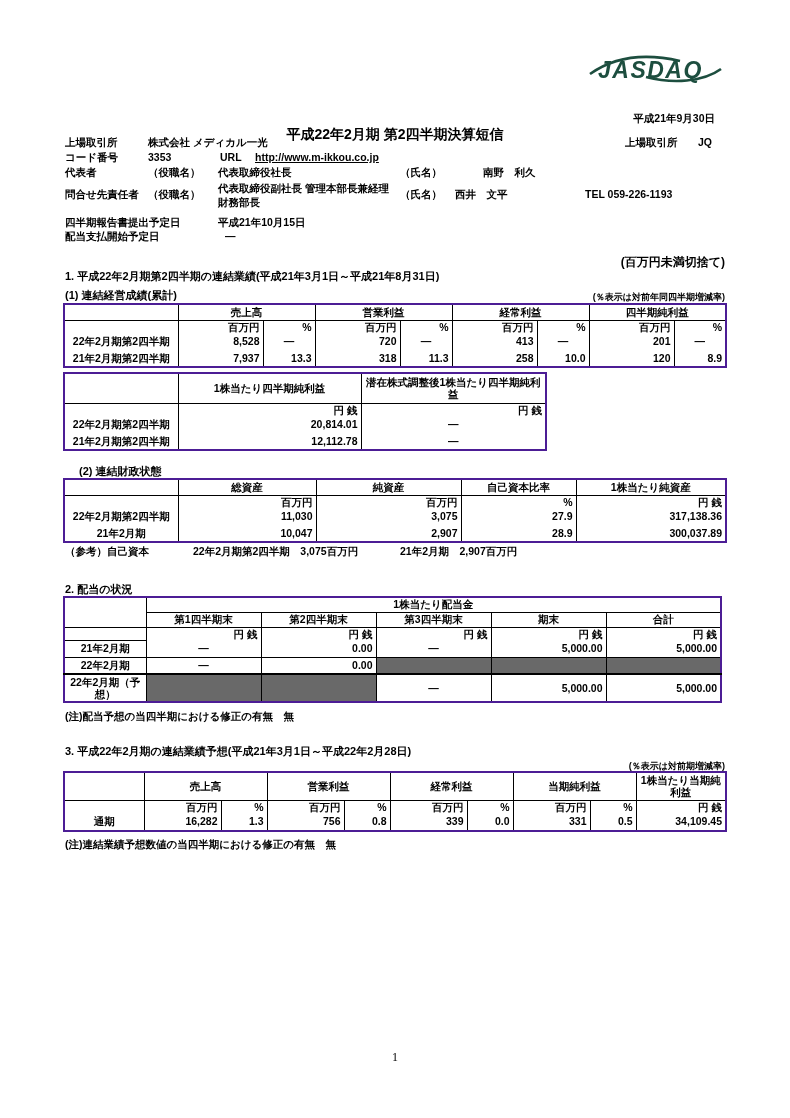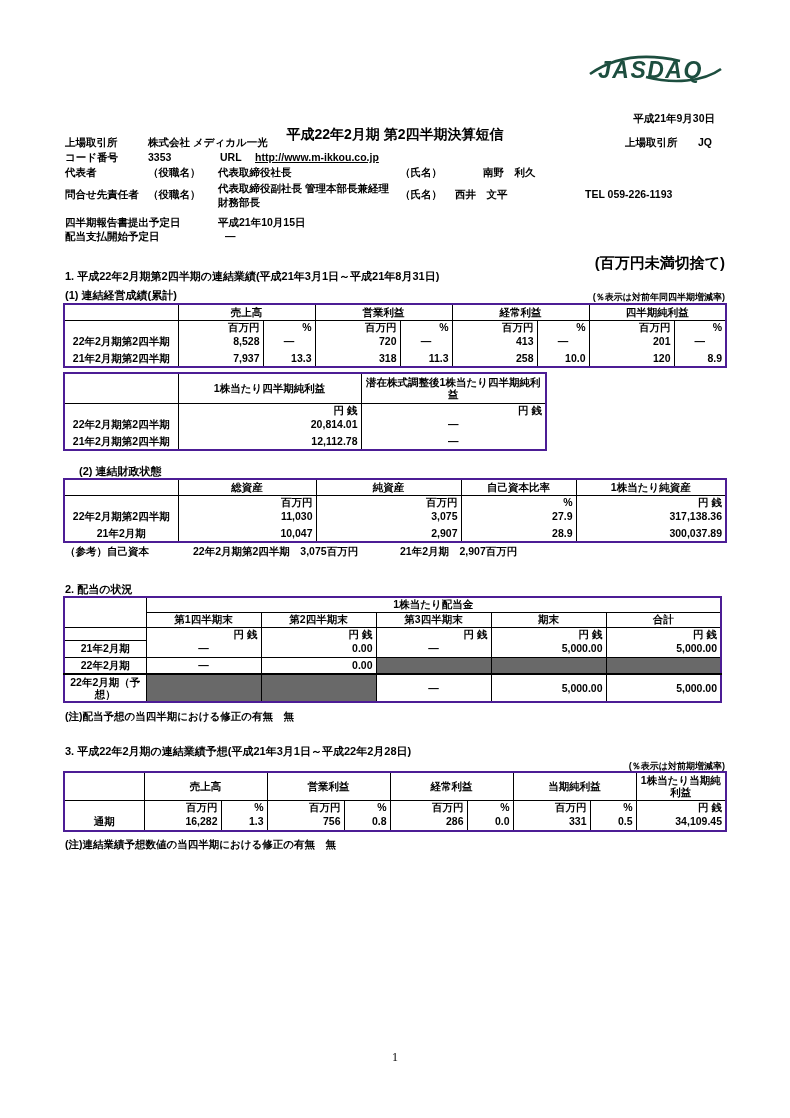--- a/index.html
+++ b/index.html
@@ -2,21 +2,21 @@
 <html><head>
 <meta charset="utf-8">
 <style>
   html,body{margin:0;padding:0;background:#e8e8e8;}
   #page{
     position:relative;width:790px;height:1118px;margin:0 auto;background:#ffffff;
     font-family:"Liberation Sans","DejaVu Sans",sans-serif;color:#000;
     font-weight:700;overflow:hidden;
   }
   .abs{position:absolute;white-space:nowrap;}
-  .fs9{font-size:9px;}  .fs95{font-size:15px;} .fs10{font-size:10.5px;} .fs11{font-size:11px;} .fs14{font-size:14px;}
+  .fs9{font-size:9px;}  .fs95{font-size:12px;} .fs10{font-size:10.5px;} .fs11{font-size:11px;} .fs14{font-size:14px;}
   .right{text-align:right;}
   .wrap{white-space:normal;}
   .underline{text-decoration:underline;}
   table.t{position:absolute;border-collapse:collapse;table-layout:fixed;border:2px solid #4c1d95;background:#fff;}
   table.t td,table.t th{padding:0 3px;font-size:10.5px;font-weight:700;overflow:hidden;line-height:1.2;}
   .vl{border-left:1px solid #000;}
   .hb{border-bottom:1px solid #000;}
   .hb2{border-bottom:2px solid #000;}
   .hc{text-align:center;vertical-align:middle;}
   .unit{font-size:9px;text-align:right;vertical-align:bottom;padding:0 3px 1px 3px;}
@@ -303,21 +303,21 @@
       <td class="vl unit">百万円</td>
       <td class="vl unit">%</td>
       <td class="vl unit">円 銭</td>
     </tr>
     <tr style="height:18px;">
       <td class="lbl">通期</td>
       <td class="vl num">16,282</td>
       <td class="vl num">1.3</td>
       <td class="vl num">756</td>
       <td class="vl num">0.8</td>
-      <td class="vl num">286</td>
+      <td class="vl num">339</td>
       <td class="vl num">0.0</td>
       <td class="vl num">331</td>
       <td class="vl num">0.5</td>
       <td class="vl num">34,109.45</td>
     </tr>
   </tbody>
     </table>
 
   <div class="abs fs10" style="left:65px;top:838px;">(注)連結業績予想数値の当四半期における修正の有無　無</div>
 

